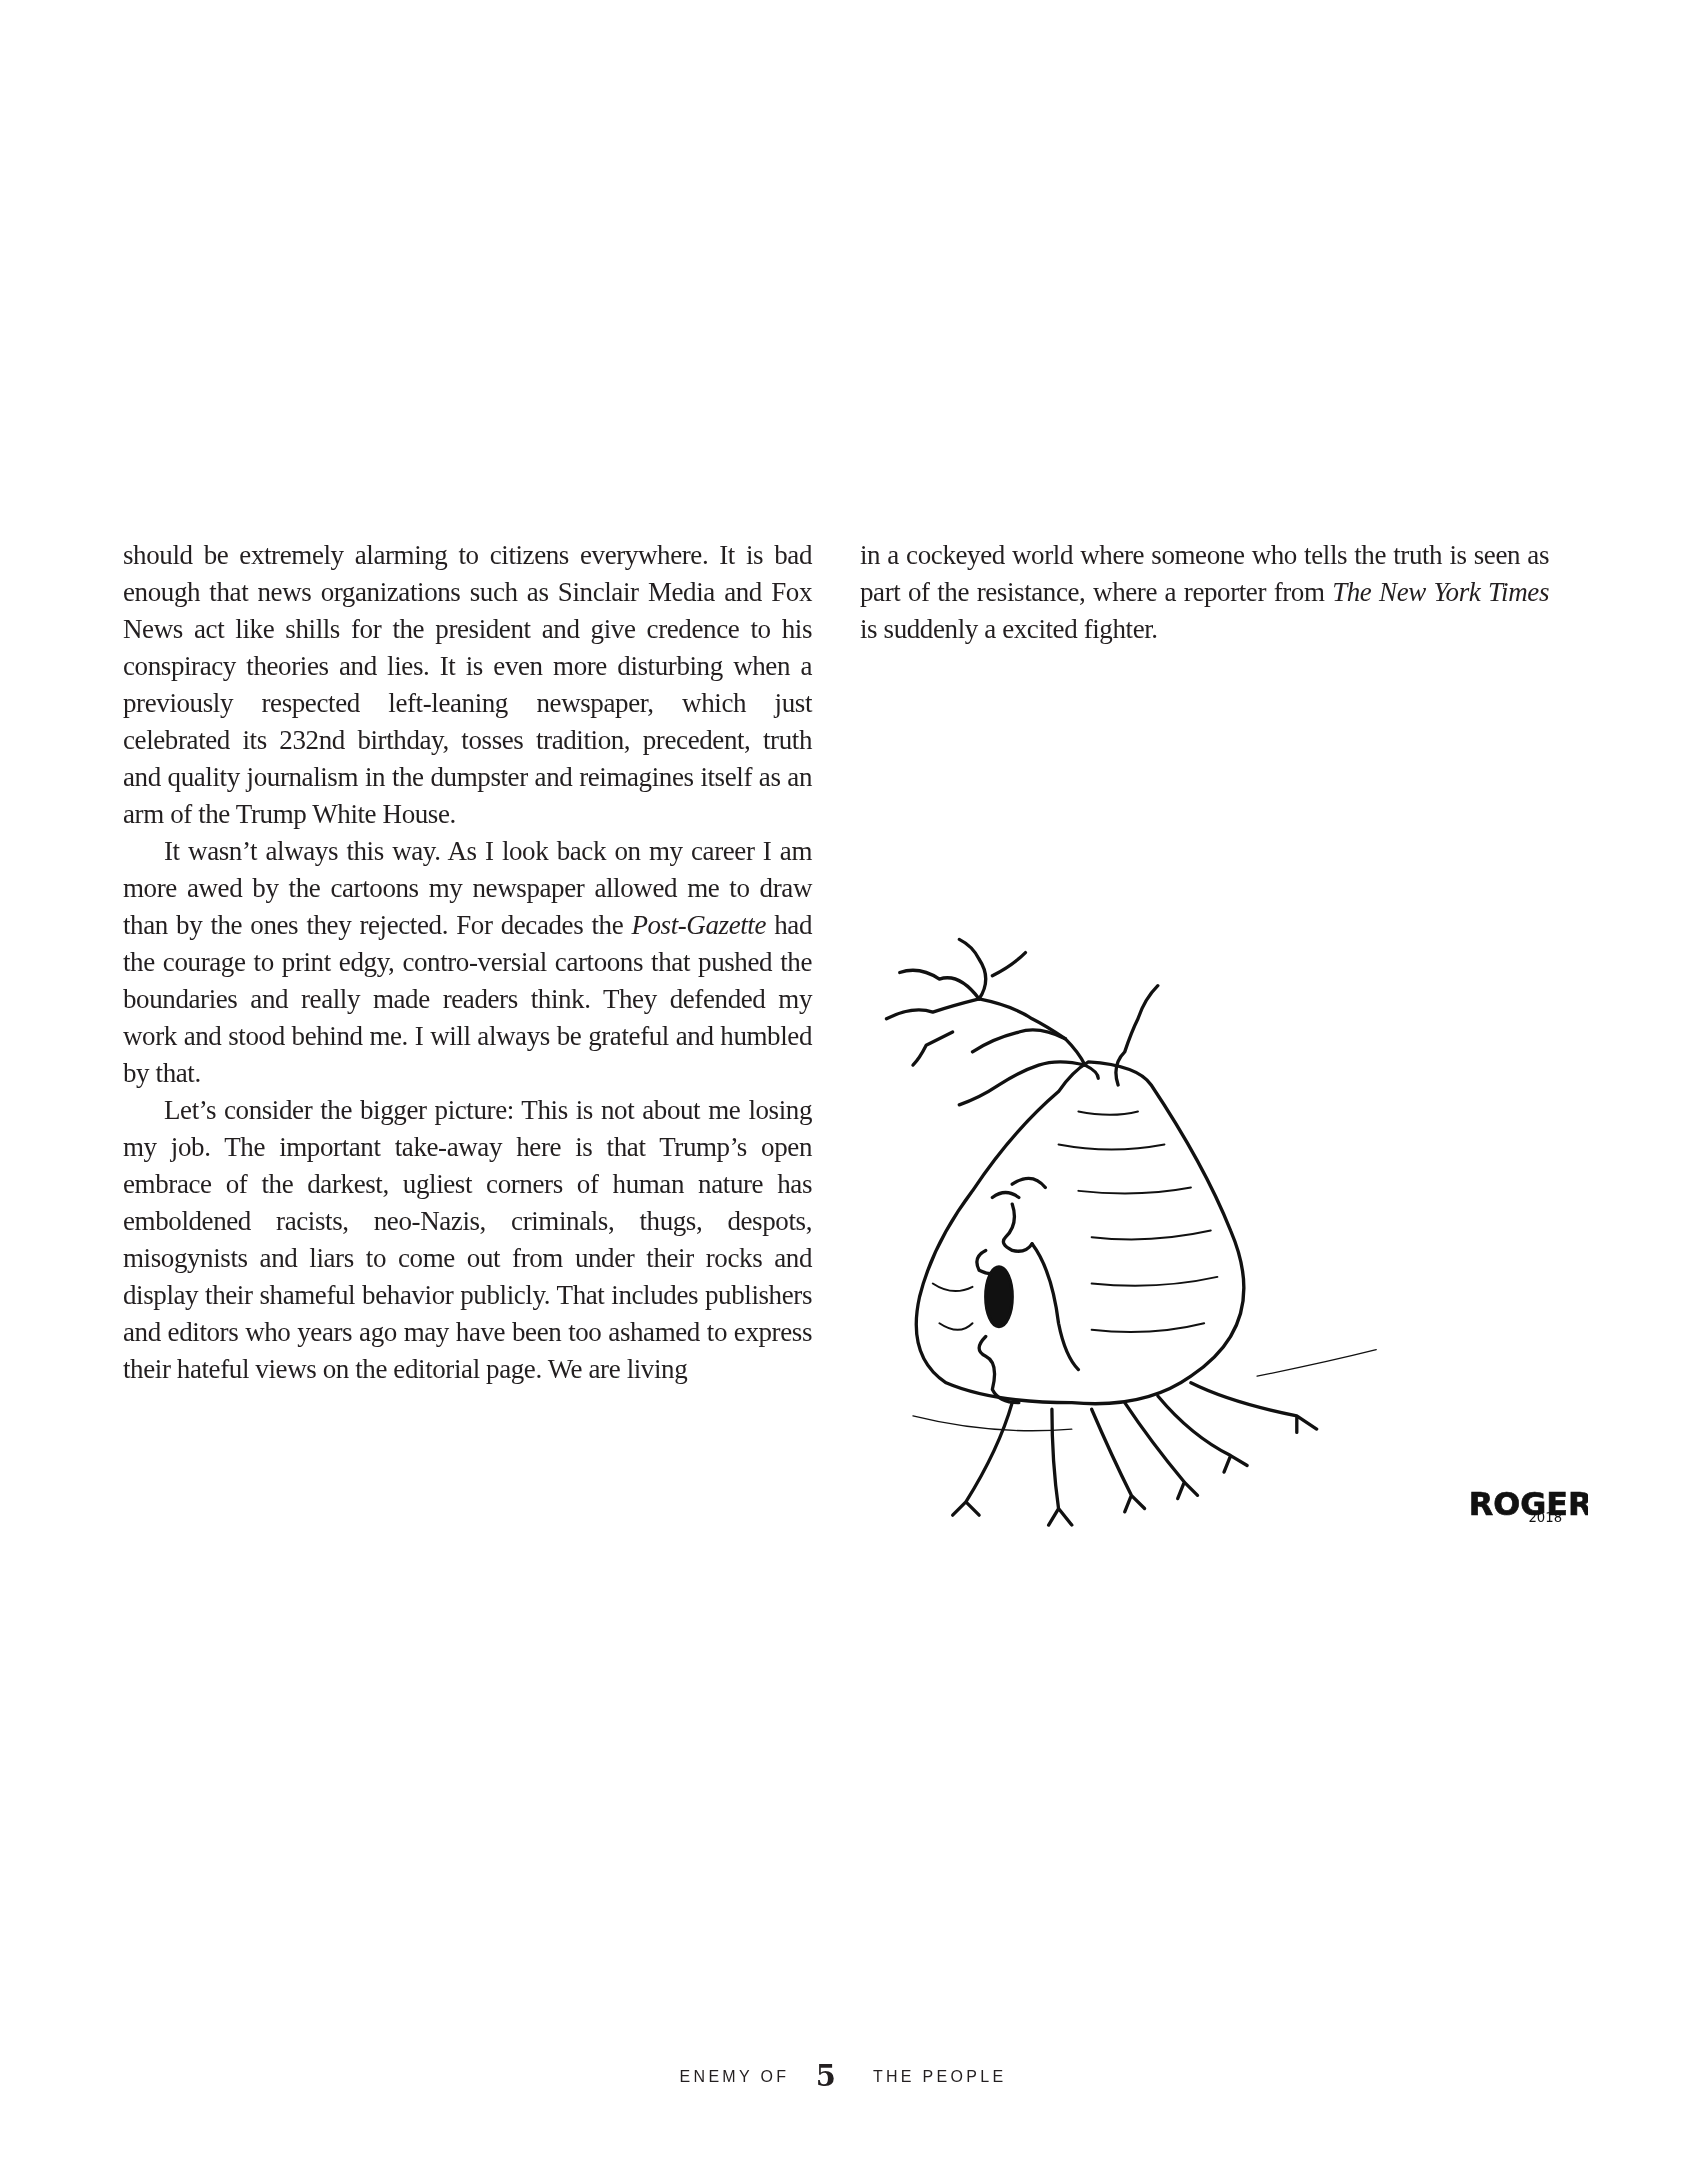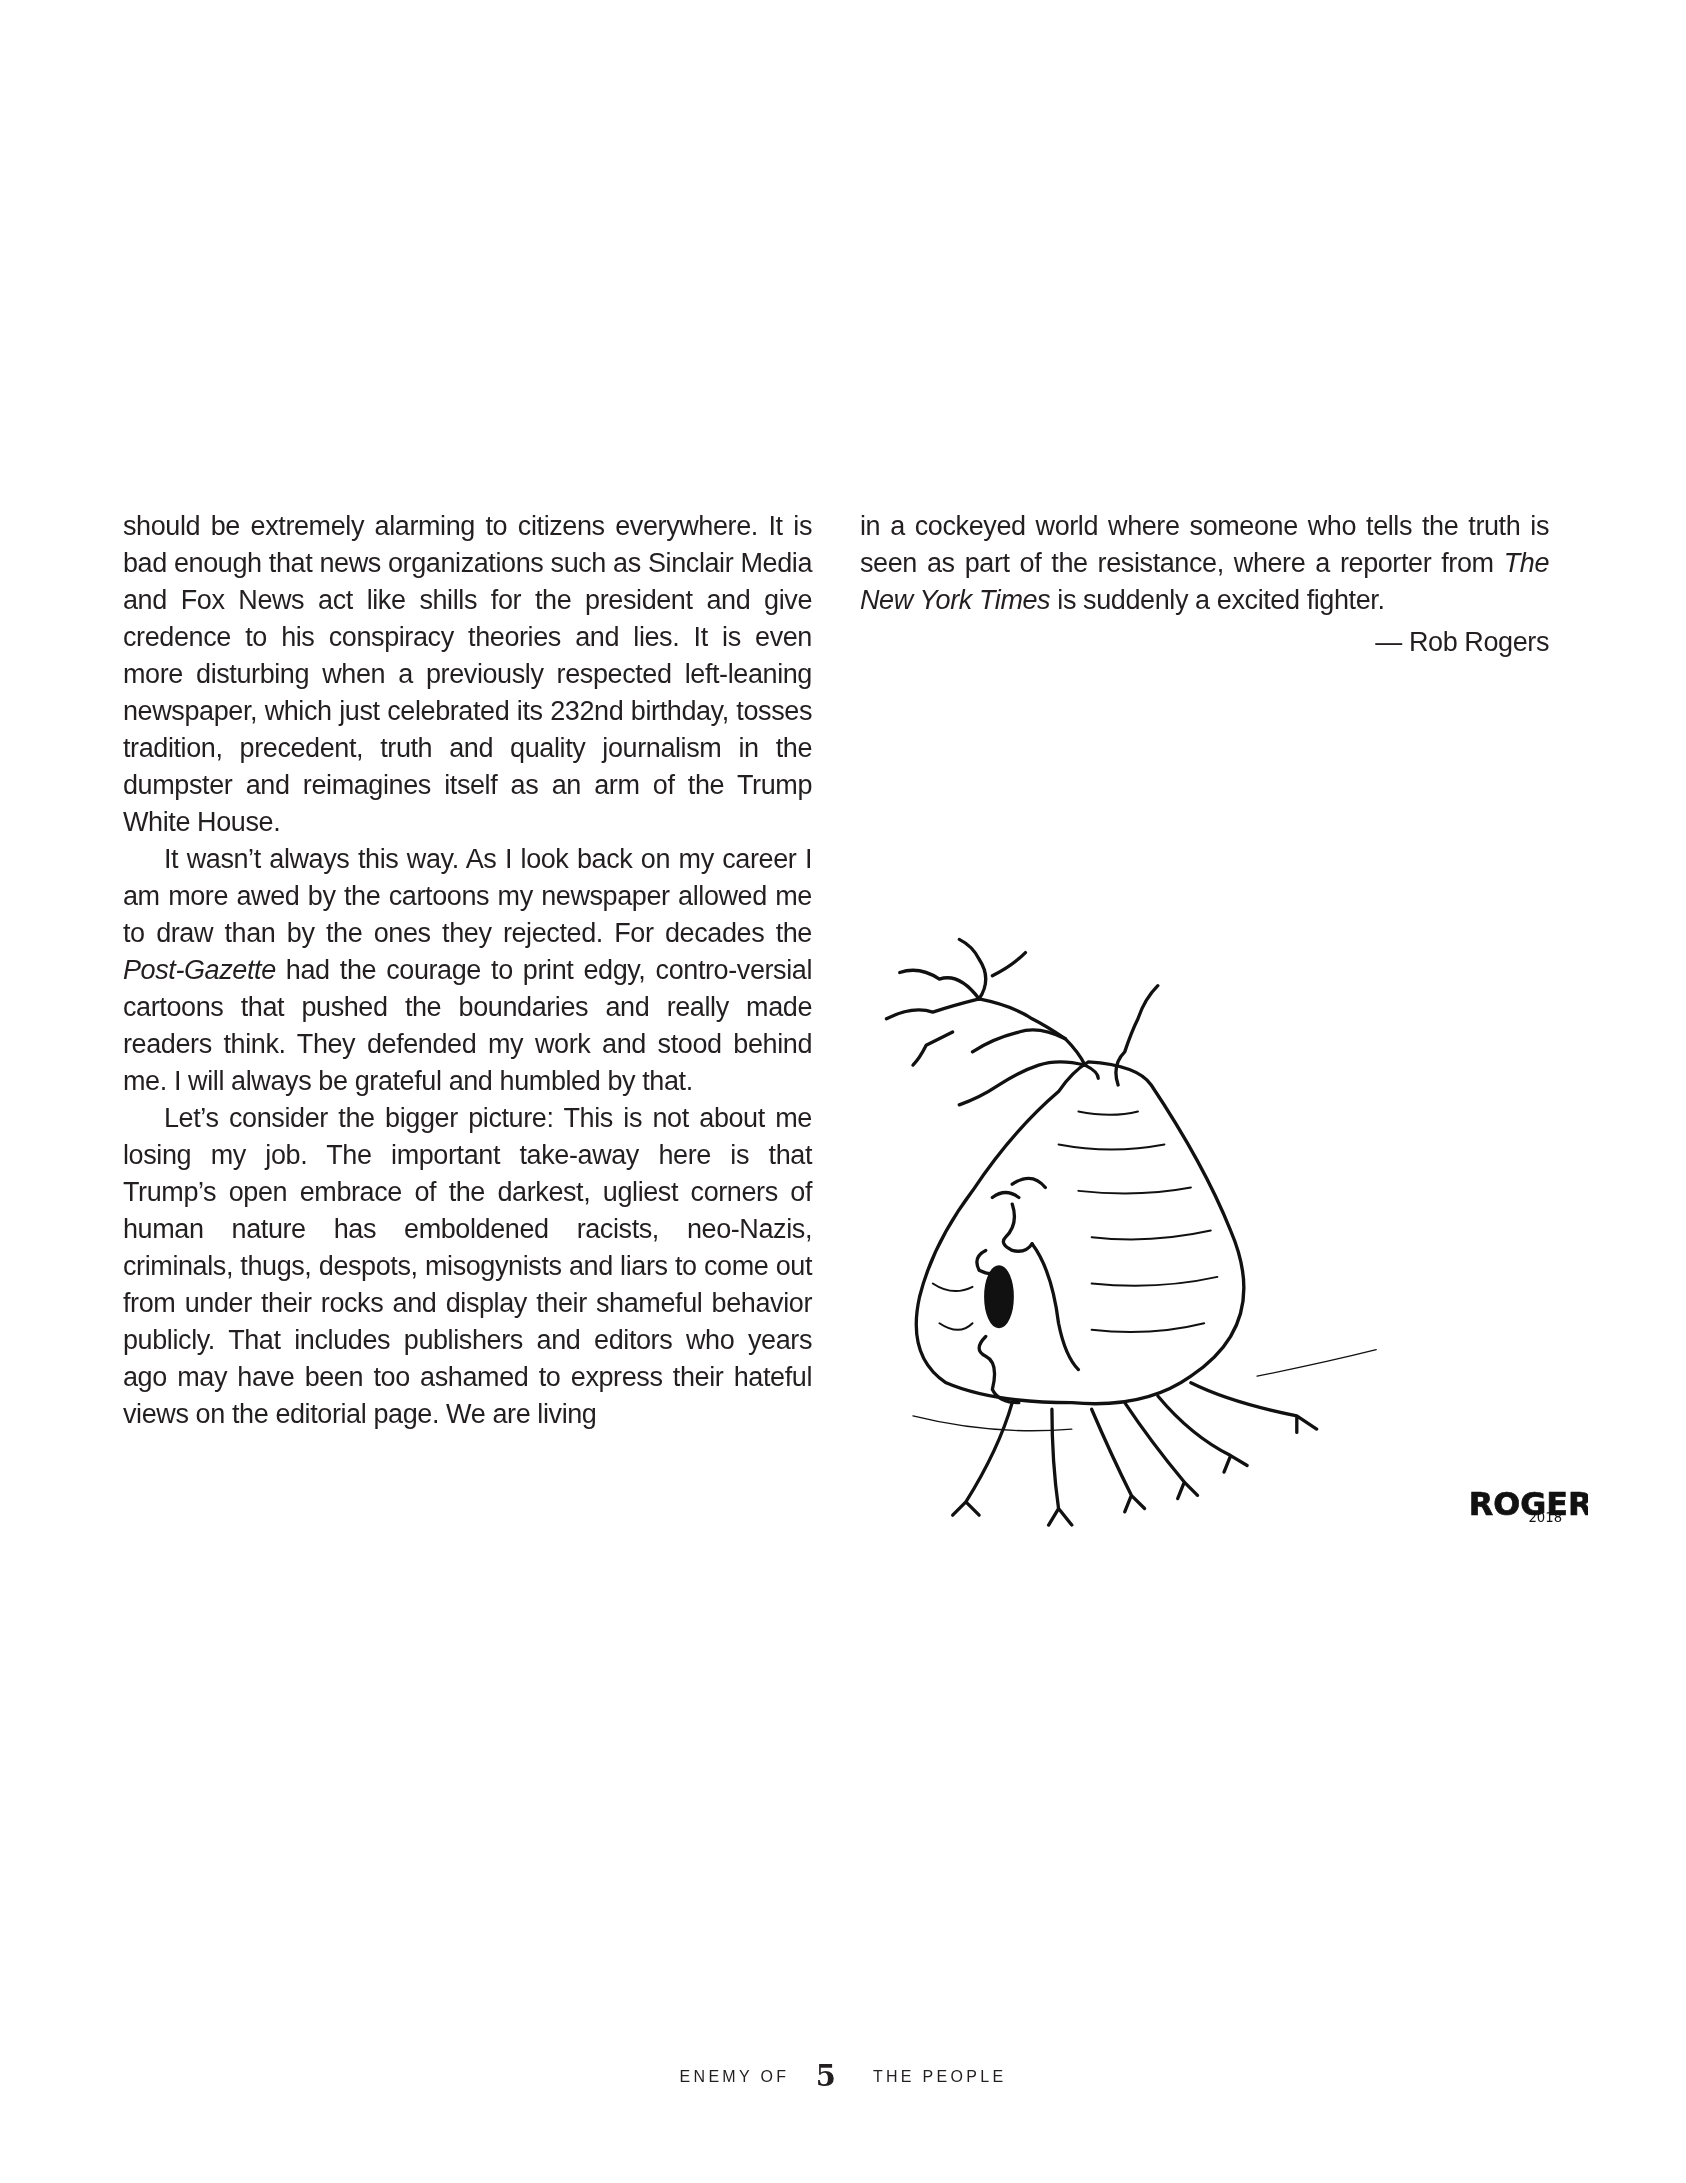--- a/index.html
+++ b/index.html
@@ -1,21 +1,21 @@
 <!DOCTYPE html>
 <html style="font-size:10.6px"><head>
 <meta charset="utf-8">
 <style>
   html, body { margin: 0; padding: 0; background: #ffffff; }
   body { width: 1686px; height: 2183px; position: relative; overflow: hidden; color: #231f20; }
   .col {
     position: absolute;
-    top: 508px;
+    top: 537px;
     width: 689px;
-    font-family: Liberation Sans, sans-serif;
+    font-family: Liberation Serif, serif;
     font-size: 27px;
     line-height: 37px;
     letter-spacing: -0.4px;
   }
   .col p { margin: 0; text-align: justify; text-align-last: left; }
   .col p.indent { text-indent: 41px; }
   #col-left { left: 123px; }
   #col-right { left: 860px; }
   .signature { text-align: right !important; text-align-last: right !important; margin-top: 5.3px !important; font-weight: normal; }
   .cartoon { position: absolute; left: 860px; top: 926px; width: 728px; height: 629px; }
@@ -41,21 +41,20 @@
   </p>
   <p class="indent">
     <span>Let’s consider the bigger picture: This is not about me losing my job. The important take-away here is that Trump’s open embrace of the darkest, ugliest corners of human nature has emboldened racists, neo-Nazis, criminals, thugs, despots, misogynists and liars to come out from under their rocks and display their shameful behavior publicly. That includes publishers and editors who years ago may have been too ashamed to express their hateful views on the editorial page. We are living</span>
   </p>
 </div>
 
 <div id="col-right" class="col">
   <p>
     <span>in a cockeyed world where someone who tells the truth is seen as part of the resistance, where a reporter from </span><span class="it">The New York Times</span><span> is suddenly a excited fighter.</span>
   </p>
-  <p class="signature">— Rob Rogers</p>
 </div>
 
 <div class="cartoon">
   <svg width="728" height="629" viewBox="0 0 1100 950">
     <g fill="none" stroke="#111" stroke-width="5" stroke-linecap="round" stroke-linejoin="round">
 
       <path d="M180 110 Q150 70 120 80 Q90 60 60 70"></path>
       <path d="M180 110 Q140 120 110 130 Q80 120 40 140"></path>
       <path d="M180 110 Q200 80 180 50 Q170 30 150 20"></path>
       <path d="M180 110 Q230 120 260 140 Q280 150 310 170"></path>

